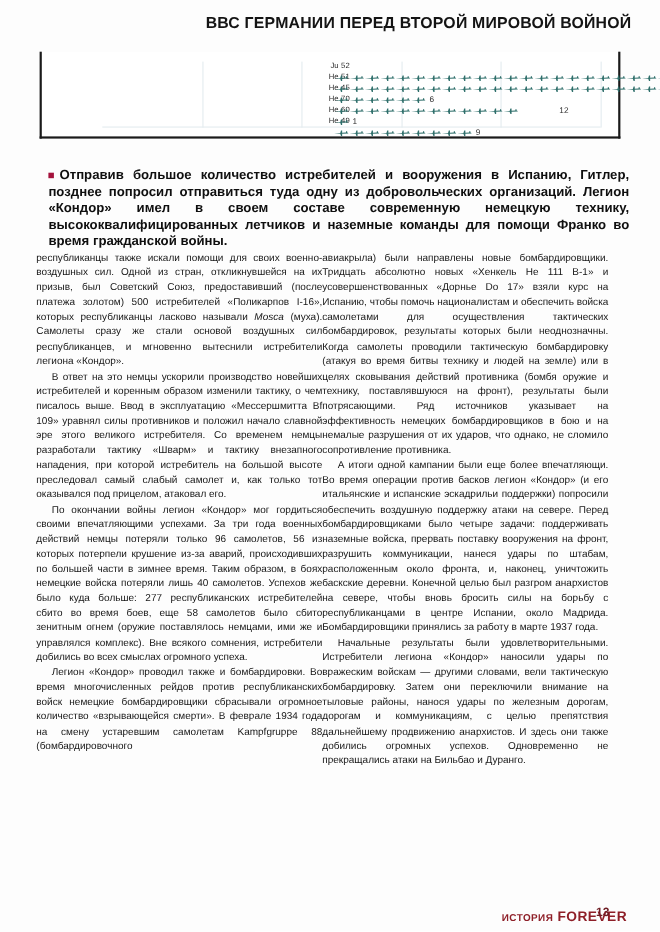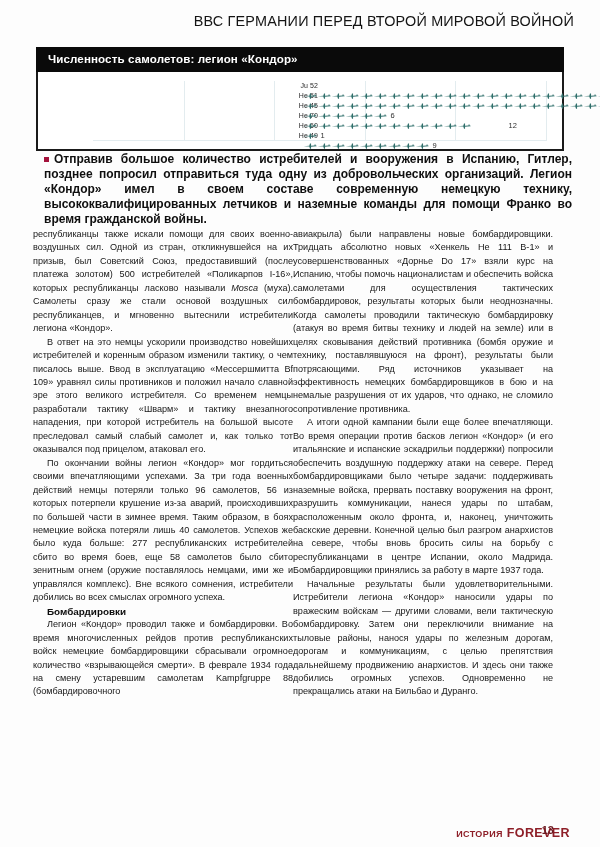--- a/index.html
+++ b/index.html
@@ -23,21 +23,21 @@
   }
 
   
   .running-head {
     position: absolute;
     top: 14px;
     right: 26px;
     left: 150px;
     text-align: right;
     font-size: 14.4px;
-    font-weight: normal;
+    font-weight: bold;
     letter-spacing: 0.2px;
     color: #141414;
     line-height: 1.1;
   }
 
   
   .chart-panel {
     position: absolute;
     left: 36px;
     top: 47px;
@@ -219,21 +219,20 @@
   }
 </style>
 </head>
 <body>
 
 <div class="page">
 
   <div class="running-head">ВВС ГЕРМАНИИ ПЕРЕД ВТОРОЙ МИРОВОЙ ВОЙНОЙ</div>
 
   <div class="chart-panel">
-    <div class="chart-titlebar">Численность самолетов: легион «Кондор»</div>
     <div class="chart-body">
       <div class="plot">
         <div class="gridlines">
             <span style="left: 20%;"></span>
             <span style="left: 40%;"></span>
             <span style="left: 60%;"></span>
             <span style="left: 80%;"></span>
             <span style="left: 100%;"></span>
           </div>
         <div class="grid-baseline"></div>
@@ -549,21 +548,20 @@
   <div class="lead">
     <span class="lead-bullet"></span><span>Отправив большое количество истребителей и вооружения в Испанию, Гитлер, позднее попросил отправиться туда одну из добровольческих организаций. Легион «Кондор» имел в своем составе современную немецкую технику, высококвалифицированных летчиков и наземные команды для помощи Франко во время гражданской войны.</span>
   </div>
 
   <div class="columns">
 
     <div class="col">
       <p class="no-indent"><span>республиканцы также искали помощи для своих военно-воздушных сил. Одной из стран, откликнувшейся на их призыв, был Советский Союз, предоставивший (после платежа золотом) 500 истребителей «Поликарпов I-16», которых республиканцы ласково называли </span><span class="ital">Mosca</span><span> (муха). Самолеты сразу же стали основой воздушных сил республиканцев, и мгновенно вытеснили истребители легиона «Кондор».</span></p>
       <p>В ответ на это немцы ускорили производство новейших истребителей и коренным образом изменили тактику, о чем писалось выше. Ввод в эксплуатацию «Мессершмитта Bf 109» уравнял силы противников и положил начало славной эре этого великого истребителя. Со временем немцы разработали тактику «Шварм» и тактику внезапного нападения, при которой истребитель на большой высоте преследовал самый слабый самолет и, как только тот оказывался под прицелом, атаковал его.</p>
       <p>По окончании войны легион «Кондор» мог гордиться своими впечатляющими успехами. За три года военных действий немцы потеряли только 96 самолетов, 56 из которых потерпели крушение из-за аварий, происходивших по большей части в зимнее время. Таким образом, в боях немецкие войска потеряли лишь 40 самолетов. Успехов же было куда больше: 277 республиканских истребителей сбито во время боев, еще 58 самолетов было сбито зенитным огнем (оружие поставлялось немцами, ими же и управлялся комплекс). Вне всякого сомнения, истребители добились во всех смыслах огромного успеха.</p>
-      <p class="subhead">Бомбардировки</p>
       <p>Легион «Кондор» проводил также и бомбардировки. Во время многочисленных рейдов против республиканских войск немецкие бомбардировщики сбрасывали огромное количество «взрывающейся смерти». В феврале 1934 года на смену устаревшим самолетам Kampfgruppe 88 (бомбардировочного</p>
     </div>
 
     <div class="col">
       <p class="no-indent">авиакрыла) были направлены новые бомбардировщики. Тридцать абсолютно новых «Хенкель He 111 B-1» и усовершенствованных «Дорнье Do 17» взяли курс на Испанию, чтобы помочь националистам и обеспечить войска самолетами для осуществления тактических бомбардировок, результаты которых были неоднозначны. Когда самолеты проводили тактическую бомбардировку (атакуя во время битвы технику и людей на земле) или в целях сковывания действий противника (бомбя оружие и технику, поставлявшуюся на фронт), результаты были потрясающими. Ряд источников указывает на эффективность немецких бомбардировщиков в бою и на немалые разрушения от их ударов, что однако, не сломило сопротивление противника.</p>
       <p>А итоги одной кампании были еще более впечатляющи. Во время операции против басков легион «Кондор» (и его итальянские и испанские эскадрильи поддержки) попросили обеспечить воздушную поддержку атаки на севере. Перед бомбардировщиками было четыре задачи: поддерживать наземные войска, прервать поставку вооружения на фронт, разрушить коммуникации, нанеся удары по штабам, расположенным около фронта, и, наконец, уничтожить баскские деревни. Конечной целью был разгром анархистов на севере, чтобы вновь бросить силы на борьбу с республиканцами в центре Испании, около Мадрида. Бомбардировщики принялись за работу в марте 1937 года.</p>
       <p>Начальные результаты были удовлетворительными. Истребители легиона «Кондор» наносили удары по вражеским войскам — другими словами, вели тактическую бомбардировку. Затем они переключили внимание на тыловые районы, нанося удары по железным дорогам, дорогам и коммуникациям, с целью препятствия дальнейшему продвижению анархистов. И здесь они также добились огромных успехов. Одновременно не прекращались атаки на Бильбао и Дуранго.</p>
     </div>
 
   </div>

